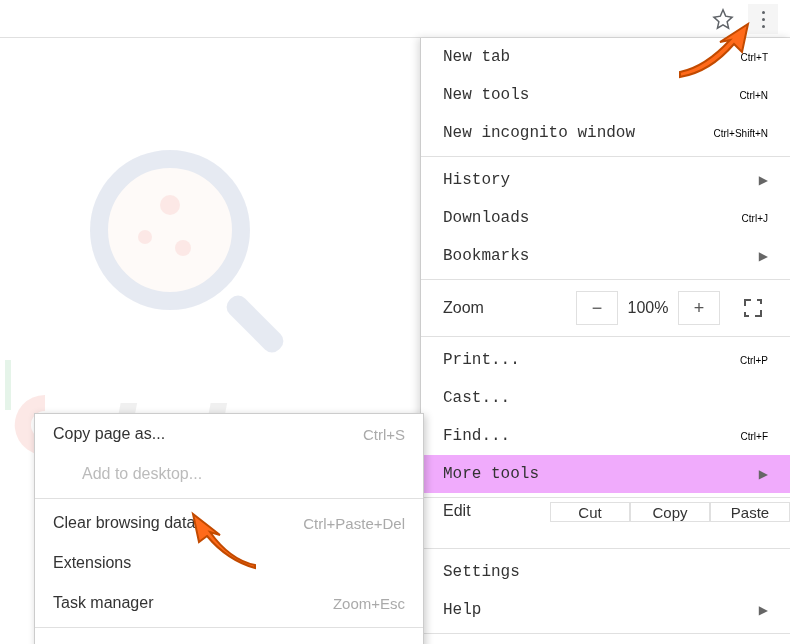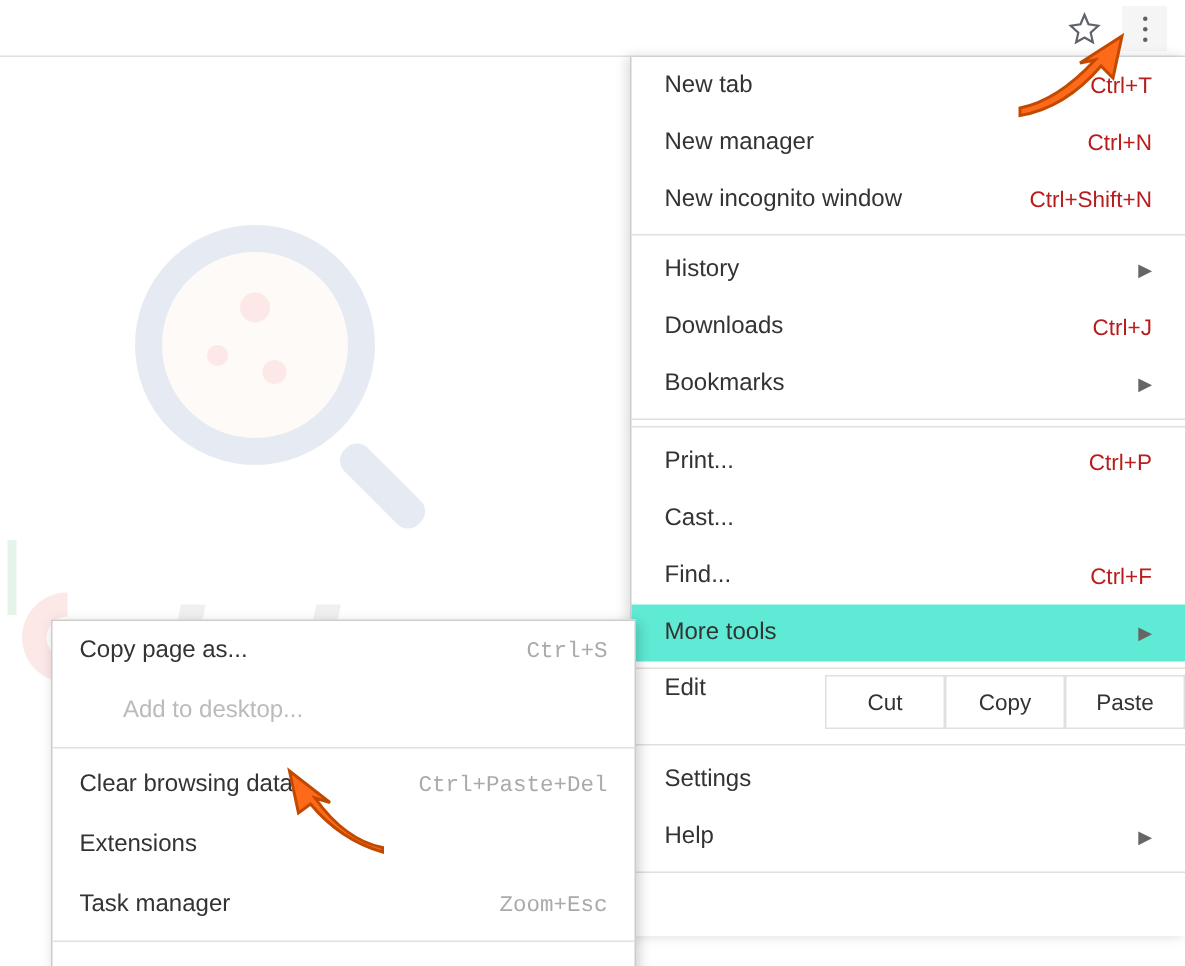--- a/index.html
+++ b/index.html
@@ -14,45 +14,45 @@
 .wm-mag { position: absolute; left: 80px; top: 50px; width: 180px; height: 180px; }
 .wm-circle { width: 160px; height: 160px; border: 18px solid #3b5998; border-radius: 50%; background: #f8d9c8; }
 .wm-handle { position: absolute; width: 70px; height: 22px; background: #3b5998; bottom: -5px; left: 130px; transform: rotate(45deg); border-radius: 10px; }
 .wm-dot { position: absolute; width: 20px; height: 20px; background: #e74c3c; border-radius: 50%; }
 .wm-text { position: absolute; left: 50px; top: 280px; font-size: 120px; font-style: italic; color: #888; font-weight: bold; letter-spacing: -5px; }
 .wm-e { position: absolute; left: 0; top: 290px; width: 70px; height: 70px; }
 .wm-green { position: absolute; left: -5px; top: 260px; width: 6px; height: 50px; background: #34a853; }
 
 .main-menu { position: absolute; right: 0; top: 38px; width: 370px; background: #fff; border-left: 1px solid #ccc; box-shadow: -2px 0 8px rgba(0,0,0,0.15); }
 .menu-item { display: flex; align-items: center; justify-content: space-between; padding: 0 22px; height: 38px; font-size: 16px; color: #333; cursor: pointer; }
-.menu-item.highlighted { background: #5eead4; }
-.menu-label { color: #333; }
-.menu-shortcut { color: #b91c1c; font-size: 15px; }
+.menu-item.highlighted { background: #f0abfc; }
+.menu-label { color: #333; font-family: Liberation Mono, monospace; }
+.menu-shortcut { color: #000000; font-size: 10px; }
 .menu-arrow { color: #666; font-size: 12px; width: 12px; text-align: right; }
 .menu-sep { height: 1px; background: #e0e0e0; margin: 4px 0; }
 
 .zoom-row { display: flex; align-items: center; height: 48px; padding-left: 22px; }
 .zoom-label { flex: 1; font-size: 16px; color: #333; }
 .zoom-btn { width: 42px; height: 34px; display: flex; align-items: center; justify-content: center; font-size: 18px; color: #555; border: 1px solid #e0e0e0; cursor: pointer; }
 .zoom-val { width: 60px; text-align: center; font-size: 16px; color: #333; }
 .fullscreen-btn { width: 50px; height: 34px; display: flex; align-items: center; justify-content: center; cursor: pointer; margin-left: 8px; margin-right: 12px; }
 .fs-corner { width: 18px; height: 18px; position: relative; }
 .fs-corner::before, .fs-corner::after { content: ''; position: absolute; width: 5px; height: 5px; border: 2px solid #555; }
 .fs-corner::before { top: 0; left: 0; border-right: none; border-bottom: none; }
 .fs-corner::after { bottom: 0; right: 0; border-left: none; border-top: none; }
 .fs-c2 { position: absolute; width: 5px; height: 5px; border: 2px solid #555; }
 
 .edit-row { display: flex; align-items: flex-start; height: 42px; padding-left: 22px; }
 .edit-label { flex: 1; font-size: 16px; color: #333; }
-.edit-btn { width: 80px; height: 36px; display: flex; align-items: center; justify-content: center; font-size: 15px; color: #333; border: 1px solid #e0e0e0; cursor: pointer; }
+.edit-btn { width: 80px; height: 20px; display: flex; align-items: center; justify-content: center; font-size: 15px; color: #333; border: 1px solid #e0e0e0; cursor: pointer; }
 
 .submenu { position: absolute; left: 34px; top: 413px; width: 390px; background: #fff; border: 1px solid #ccc; box-shadow: 2px 2px 8px rgba(0,0,0,0.2); }
 .sub-item { display: flex; align-items: center; justify-content: space-between; padding: 0 18px; height: 40px; font-size: 16px; color: #333; cursor: pointer; }
 .sub-item.disabled { color: #bbb; cursor: default; margin-left: 29px; }
-.sub-shortcut { color: #aaa; font-size: 15px; font-family: Liberation Mono, monospace; }
+.sub-shortcut { color: #aaa; font-size: 15px; }
 
 .arrow-pointer { position: absolute; width: 90px; height: 60px; pointer-events: none; }
 .arrow-svg { width: 100%; height: 100%; }
 </style>
 </head>
 <body>
 
 <div class="watermark">
   <div class="wm-mag">
     <div class="wm-circle"></div>
@@ -83,41 +83,53 @@
       <div class="menu-dot"></div>
   </div>
 </div>
 
 <div class="main-menu">
   <div class="menu-item">
     <span class="menu-label">New tab</span>
     <span class="menu-shortcut">Ctrl+T</span>
   </div>
   <div class="menu-item">
-    <span class="menu-label">New manager</span>
+    <span class="menu-label">New tools</span>
     <span class="menu-shortcut">Ctrl+N</span>
   </div>
   <div class="menu-item">
     <span class="menu-label">New incognito window</span>
     <span class="menu-shortcut">Ctrl+Shift+N</span>
   </div>
   <div class="menu-sep"></div>
   <div class="menu-item">
     <span class="menu-label">History</span>
     <span class="menu-arrow">▶</span>
   </div>
   <div class="menu-item">
     <span class="menu-label">Downloads</span>
     <span class="menu-shortcut">Ctrl+J</span>
   </div>
   <div class="menu-item">
     <span class="menu-label">Bookmarks</span>
     <span class="menu-arrow">▶</span>
   </div>
   <div class="menu-sep"></div>
+  <div class="zoom-row">
+    <span class="zoom-label">Zoom</span>
+    <span class="zoom-btn">−</span>
+    <span class="zoom-val">100%</span>
+    <span class="zoom-btn">+</span>
+    <span class="fullscreen-btn">
+      <span class="fs-corner">
+        <span class="fs-c2" style="top:0;right:0;border-left:none;border-bottom:none"></span>
+        <span class="fs-c2" style="bottom:0;left:0;border-right:none;border-top:none"></span>
+      </span>
+    </span>
+  </div>
   <div class="menu-sep"></div>
   <div class="menu-item">
     <span class="menu-label">Print...</span>
     <span class="menu-shortcut">Ctrl+P</span>
   </div>
   <div class="menu-item">
     <span class="menu-label">Cast...</span>
   </div>
   <div class="menu-item">
     <span class="menu-label">Find...</span>

